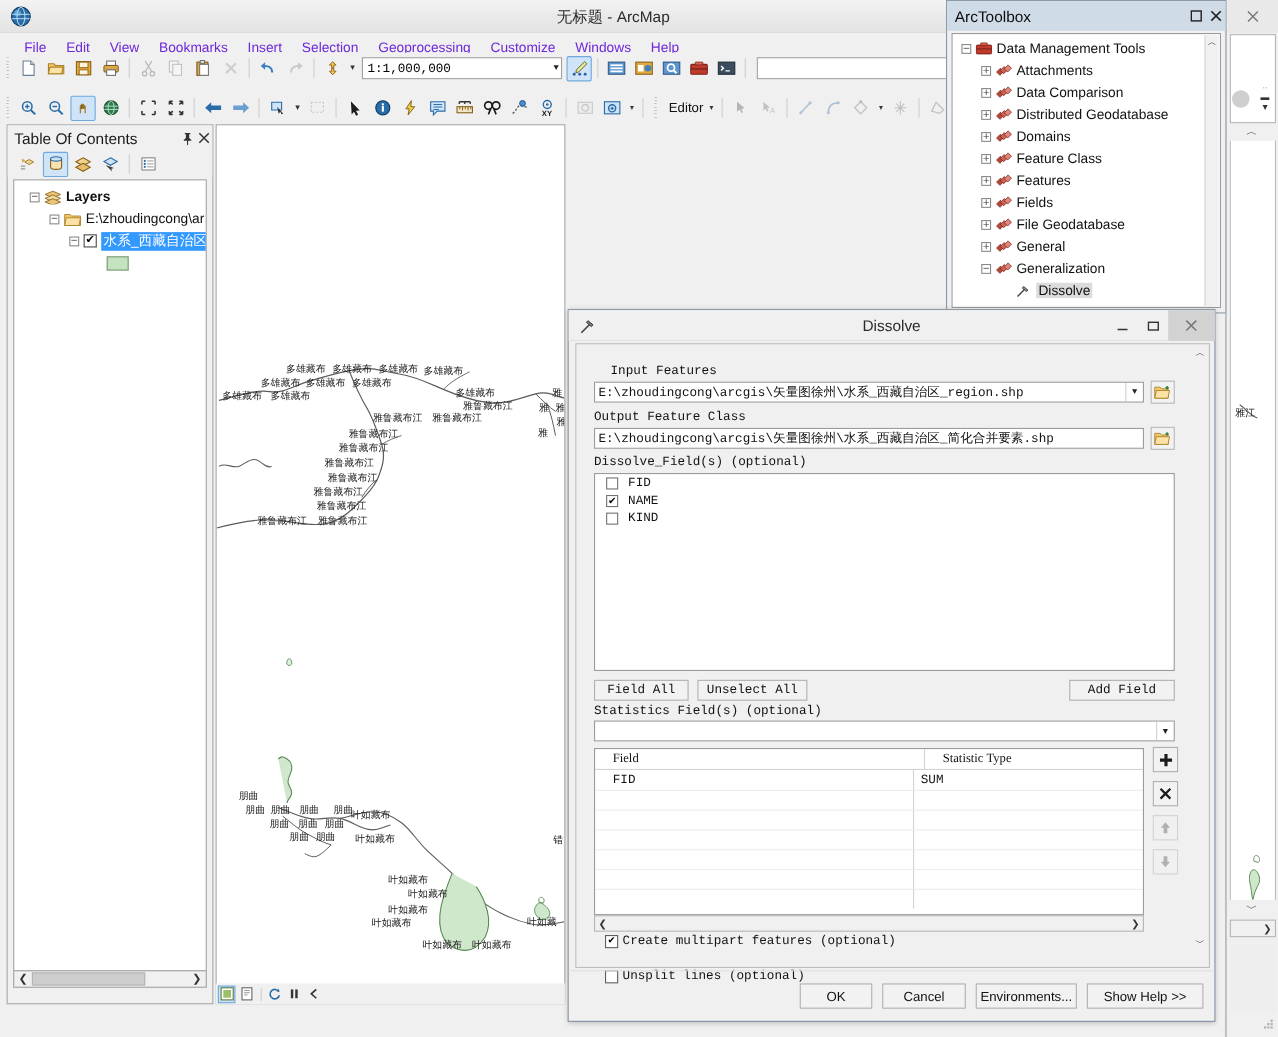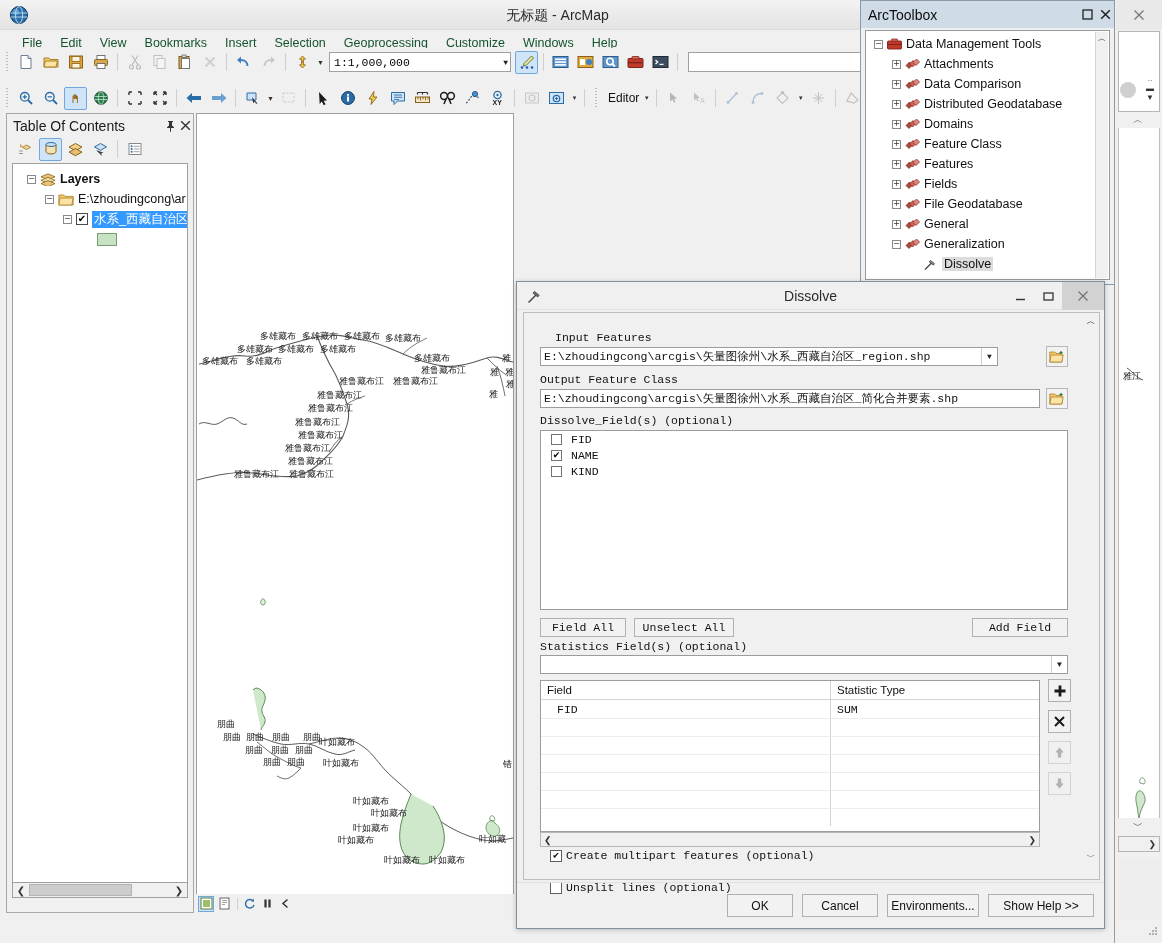--- a/index.html
+++ b/index.html
@@ -38,21 +38,21 @@
     width: 46px; height: 30px; display: flex; align-items: center; justify-content: center;
     color: #555; font-size: 13px;
   }
 
   
   .menubar {
     position: absolute; left: 0; top: 30px; width: 1115px; height: 26px;
     background: #f0f0f0; display: flex; align-items: center; padding-left: 13px;
   }
   .menu-item {
-    padding: 3px 9px; font-size: 12.5px; color: #14532d; white-space: nowrap;
+    padding: 3px 9px; font-size: 12.5px; color: #6d28d9; white-space: nowrap;
   }
 
   
   .toolbar-row {
     position: absolute; left: 0; width: 1115px; height: 28px;
     background: #f0f0f0; display: flex; align-items: center;
   }
   #toolbar1 { top: 48px; }
   #toolbar2 { top: 84px; }
   .tb-grip {
@@ -231,22 +231,22 @@
   }
   #stat-combo {
     position: absolute; background: #fff; border: 1px solid #9c9c9c; height: 19px;
     display: flex; align-items: center;
   }
   #stat-table {
     position: absolute; background: #fff; border: 1px solid #9c9c9c; overflow: hidden;
   }
   .st-head { display: flex; height: 19px; border-bottom: 1px solid #d3d3d3; }
   .st-hcell {
-    font-family: Liberation Sans, sans-serif; font-size: 11.5px; color: #111;
-    display: flex; align-items: center; padding-left: 6px;
+    font-family: Liberation Serif, serif; font-size: 11.5px; color: #111;
+    display: flex; align-items: center; padding-left: 6px; margin-left: 10px;
   }
   .st-row { display: flex; height: 18px; }
   .st-cell {
     font-family: "Liberation Mono", monospace; font-size: 11.5px; color: #111;
     display: flex; align-items: center; padding-left: 16px;
   }
   .st-empty-row { display: flex; height: 18px; border-top: 1px solid #ececec; }
   #st-hscroll {
     position: absolute; background: #f0f0f0; border: 1px solid #b6b6b6; height: 15px;
     display: flex; align-items: center; justify-content: space-between;
@@ -1027,21 +1027,21 @@
                 <path d="M1.5 1.5L10.5 10.5M10.5 1.5L1.5 10.5" stroke="#777" stroke-width="1.4"></path>
               </svg>
           </div>
         </div>
       </div>
 
       <div id="dlg-scrollarea">
         <div id="dlg-content">
 
           <div class="lbl" style="position:absolute;left:16px;top:18px;margin-left:15px;">Input Features</div>
-          <div class="txtfield" style="position:absolute;left:16px;top:34px;width:458px;">
+          <div class="txtfield" style="position:absolute;left:16px;top:34px;width:500px;">
             <span>E:\zhoudingcong\arcgis\矢量图徐州\水系_西藏自治区_region.shp</span>
             <span class="fld-arrow">▼</span>
           </div>
           <div class="folder-btn" style="position:absolute;left:522px;top:33px;">
             <svg width="16" height="14" viewBox="0 0 16 14">
                 <path d="M.8 2h5l1.2 1.4H13V12H.8z" fill="#f5c96a" stroke="#a8812a" stroke-width=".8"></path>
                 <path d="M2.2 5h12L12.8 12H.8z" fill="#fde2a5" stroke="#a8812a" stroke-width=".8"></path>
                 <path d="M12 1v3M10.5 2.5h3" stroke="#2a7a3a" stroke-width="1.2"></path>
               </svg>
           </div>

